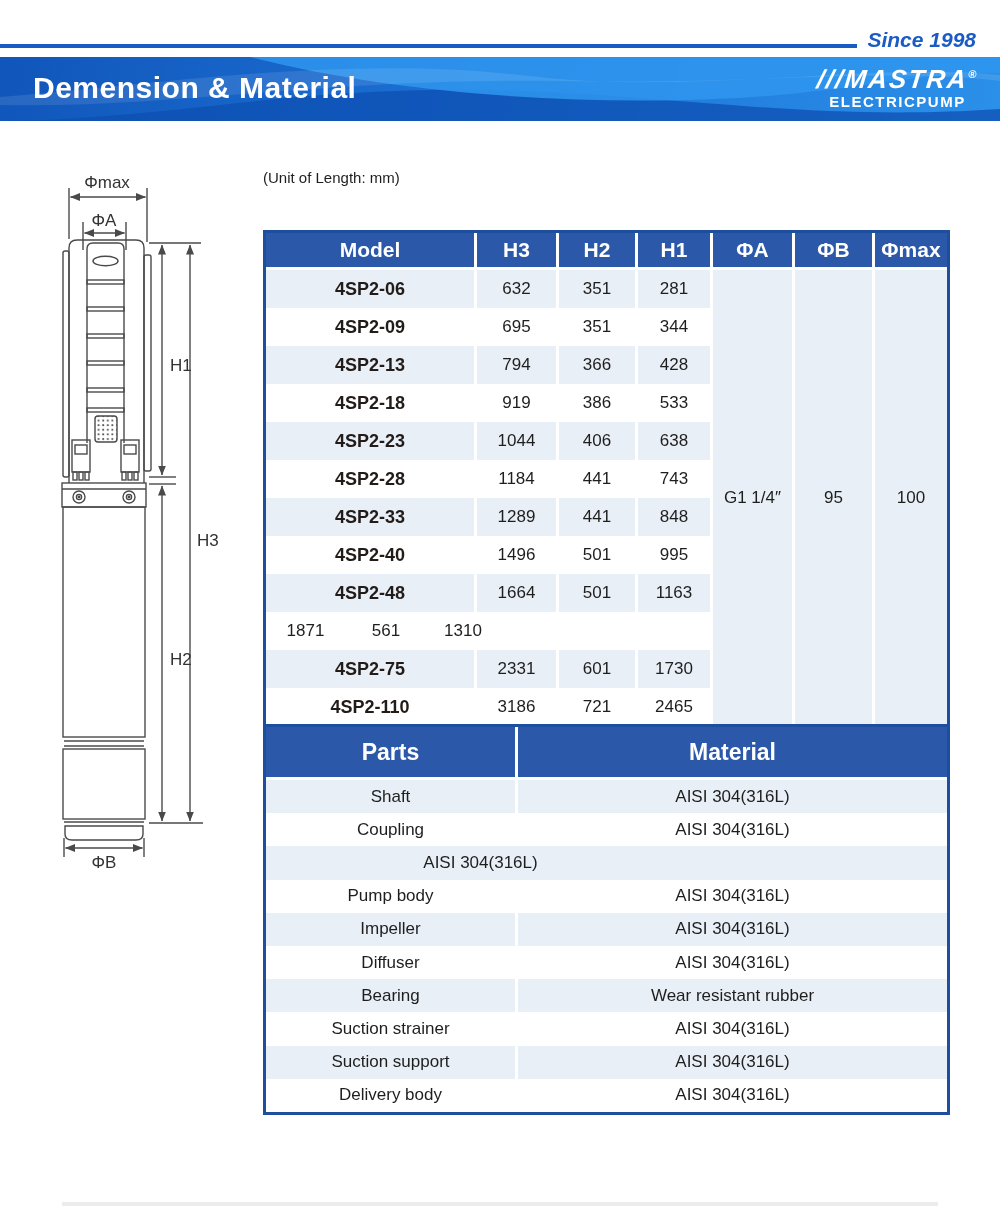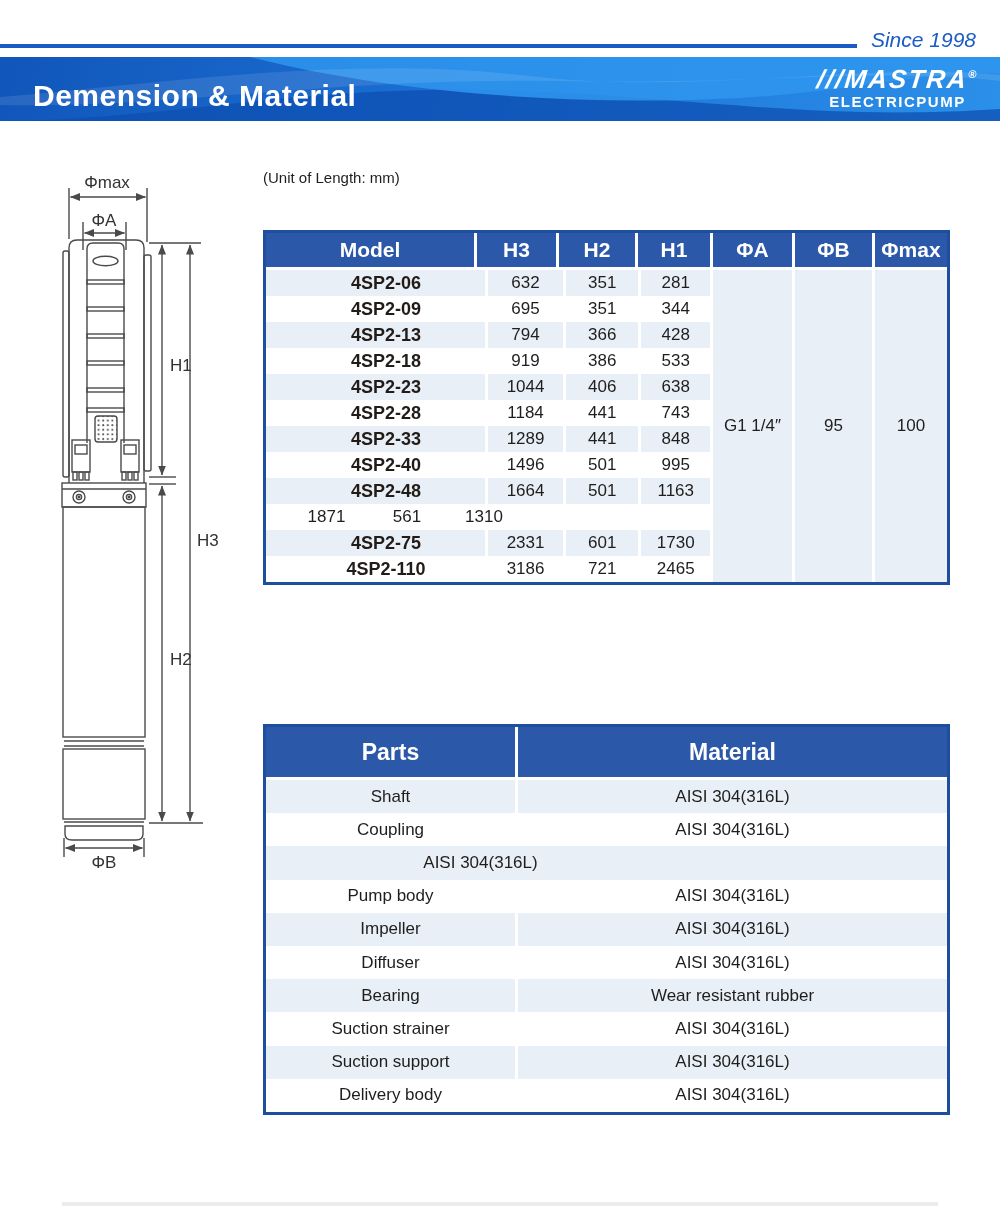--- a/index.html
+++ b/index.html
@@ -1,41 +1,41 @@
 <!DOCTYPE html>
 <html><head>
 <meta charset="utf-8">
 <style>
   * { margin:0; padding:0; box-sizing:border-box; }
   body { font-family: "Liberation Sans", sans-serif; background:#fff; }
   .page { position:relative; width:1000px; height:1222px; background:#fff; overflow:hidden; }
 
   
   .since-line { position:absolute; left:0; top:44px; width:857px; height:4px; background:#1A5BC4; }
-  .since-text { position:absolute; right:24px; top:28px; font-size:21px; font-weight:normal; font-style:italic; color:#1A5BC4; }
+  .since-text { position:absolute; right:24px; top:28px; font-size:21px; font-weight:bold; font-style:italic; color:#1A5BC4; }
   .banner { position:absolute; left:0; top:57px; width:1000px; height:64px; background:linear-gradient(100deg,#1156BA 0%,#1D72D6 50%,#2B90E9 100%); overflow:hidden; }
   .banner svg { position:absolute; left:0; top:0; }
-  .banner-title { position:absolute; left:33px; top:8px; height:60px; line-height:62px; font-size:30px; font-weight:bold; color:#fff; letter-spacing:.5px; }
+  .banner-title { position:absolute; left:33px; top:0; height:60px; line-height:62px; font-size:30px; font-weight:bold; color:#fff; letter-spacing:.5px; }
   .logo { position:absolute; right:22px; top:7px; text-align:center; color:#fff; }
   .logo-brand { font-size:26px; font-weight:800; font-style:italic; letter-spacing:2px; transform:skewX(-6deg); white-space:nowrap; }
   .logo-reg { font-size:11px; vertical-align:super; font-style:normal; }
   .logo-sub { font-size:15px; font-weight:bold; letter-spacing:1.5px; margin-top:-2px;text-align:center; }
 
   
   .unit-note { position:absolute; left:263px; top:169px; font-size:15px; color:#1E1E1E; }
 
   
   .t1 { position:absolute; left:263px; top:198px; width:687px; border:3px solid #1E4E9E; background:#fff;margin-top:32px; }
   .t1-head { display:flex; height:37px; background:#2B58A8; border-bottom:3px solid #fff; }
   .t1-head .th { display:flex; align-items:center; justify-content:center; color:#fff; font-weight:bold; font-size:21px; border-right:3px solid #fff; height:34px; }
   .t1-head .th:last-child { border-right:none; }
   .w-model{width:211px}.w-h3{width:82px}.w-h2{width:79px}.w-h1{width:75px}.w-pa{width:82px}.w-pb{width:80px}.w-pm{width:72px}
   .t1-body { display:flex; }
   .t1-left { width:447px; }
-  .t1-row { display:flex; height:26px;padding-left:21px; }
+  .t1-row { display:flex; height:38px; }
   .t1-row:nth-child(odd) { background:#E9EFF6; }
   .t1-row .c { display:flex; align-items:center; justify-content:center; border-right:3px solid #fff; font-size:17px; color:#1E1E1E; height:100%; }
   .c.model { width:211px; font-weight:bold; font-size:18px; color:#221C19; }
   .c.n3{width:82px}.c.n2{width:79px}.c.n1{width:75px}
   .t1-merged { display:flex; width:234px; }
   .m-cell { background:#E9EFF6; display:flex; align-items:center; justify-content:center; font-size:17px; color:#1E1E1E; border-right:3px solid #fff; }
   .m-cell:last-child { border-right:none; }
 
   
   .t2 { position:absolute; left:263px; top:712px; width:687px; border:3px solid #1E4E9E; background:#fff;margin-top:12px; }

